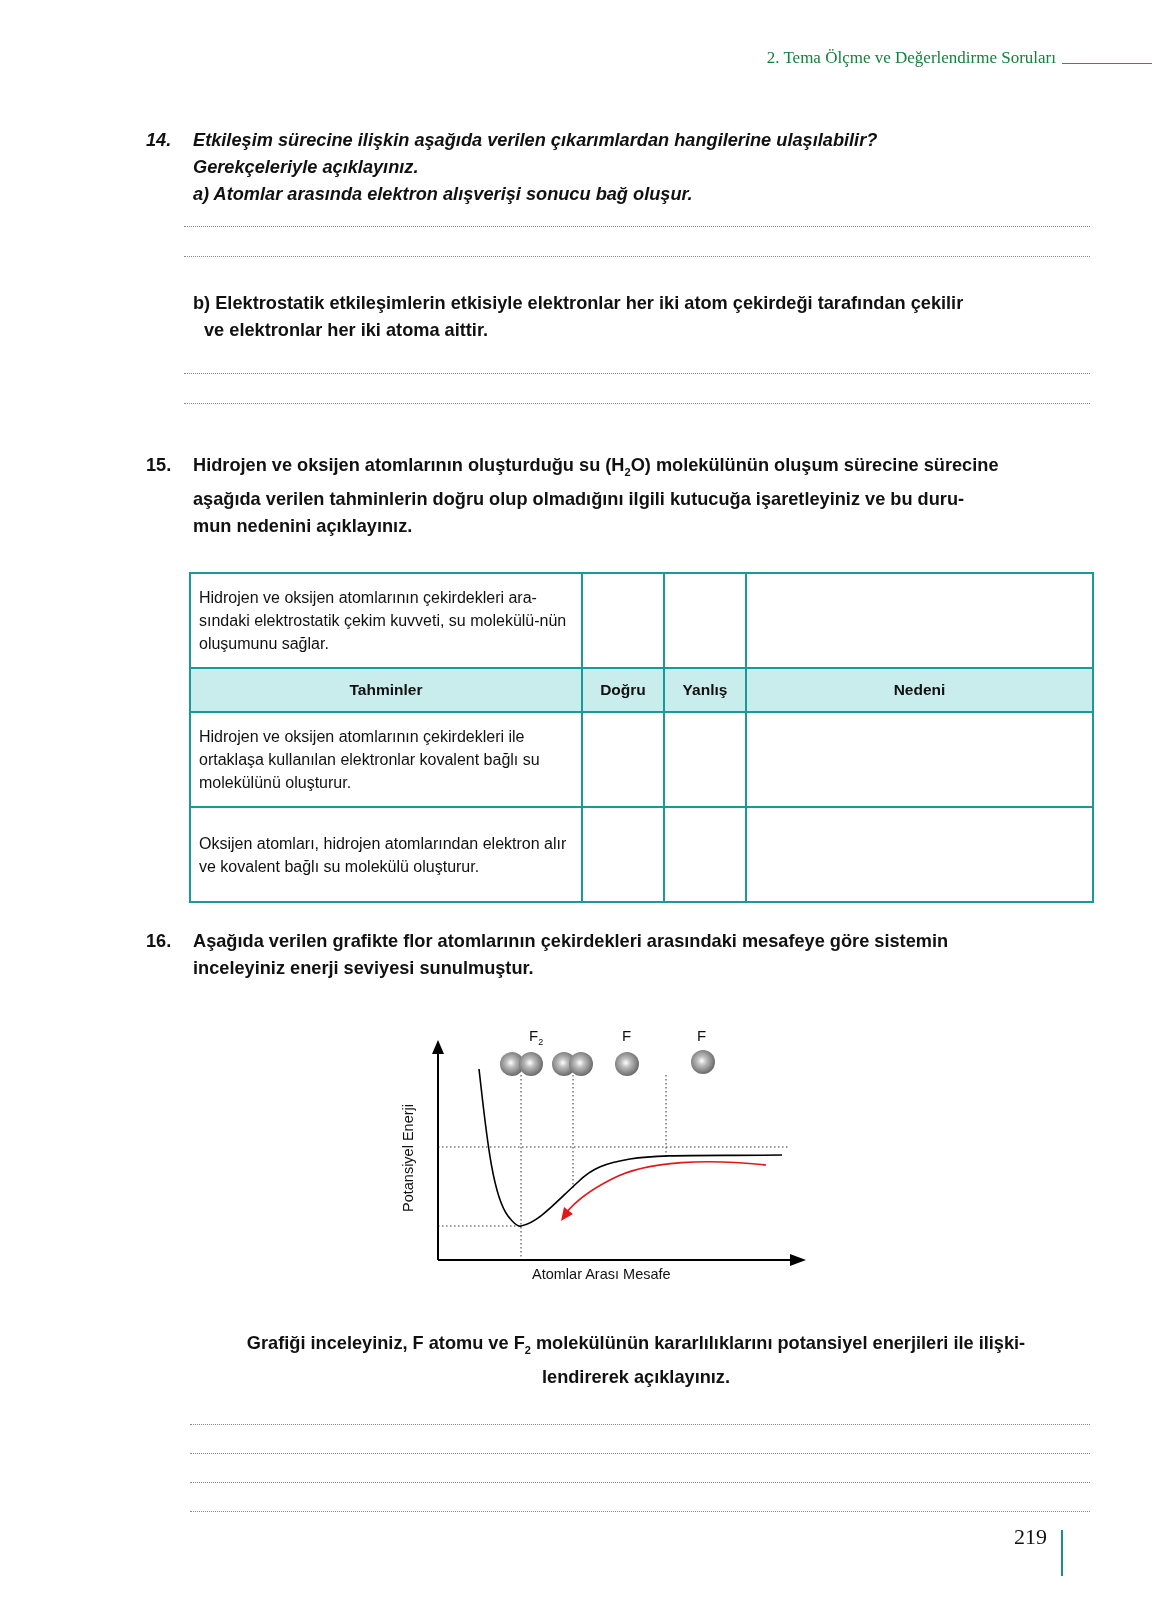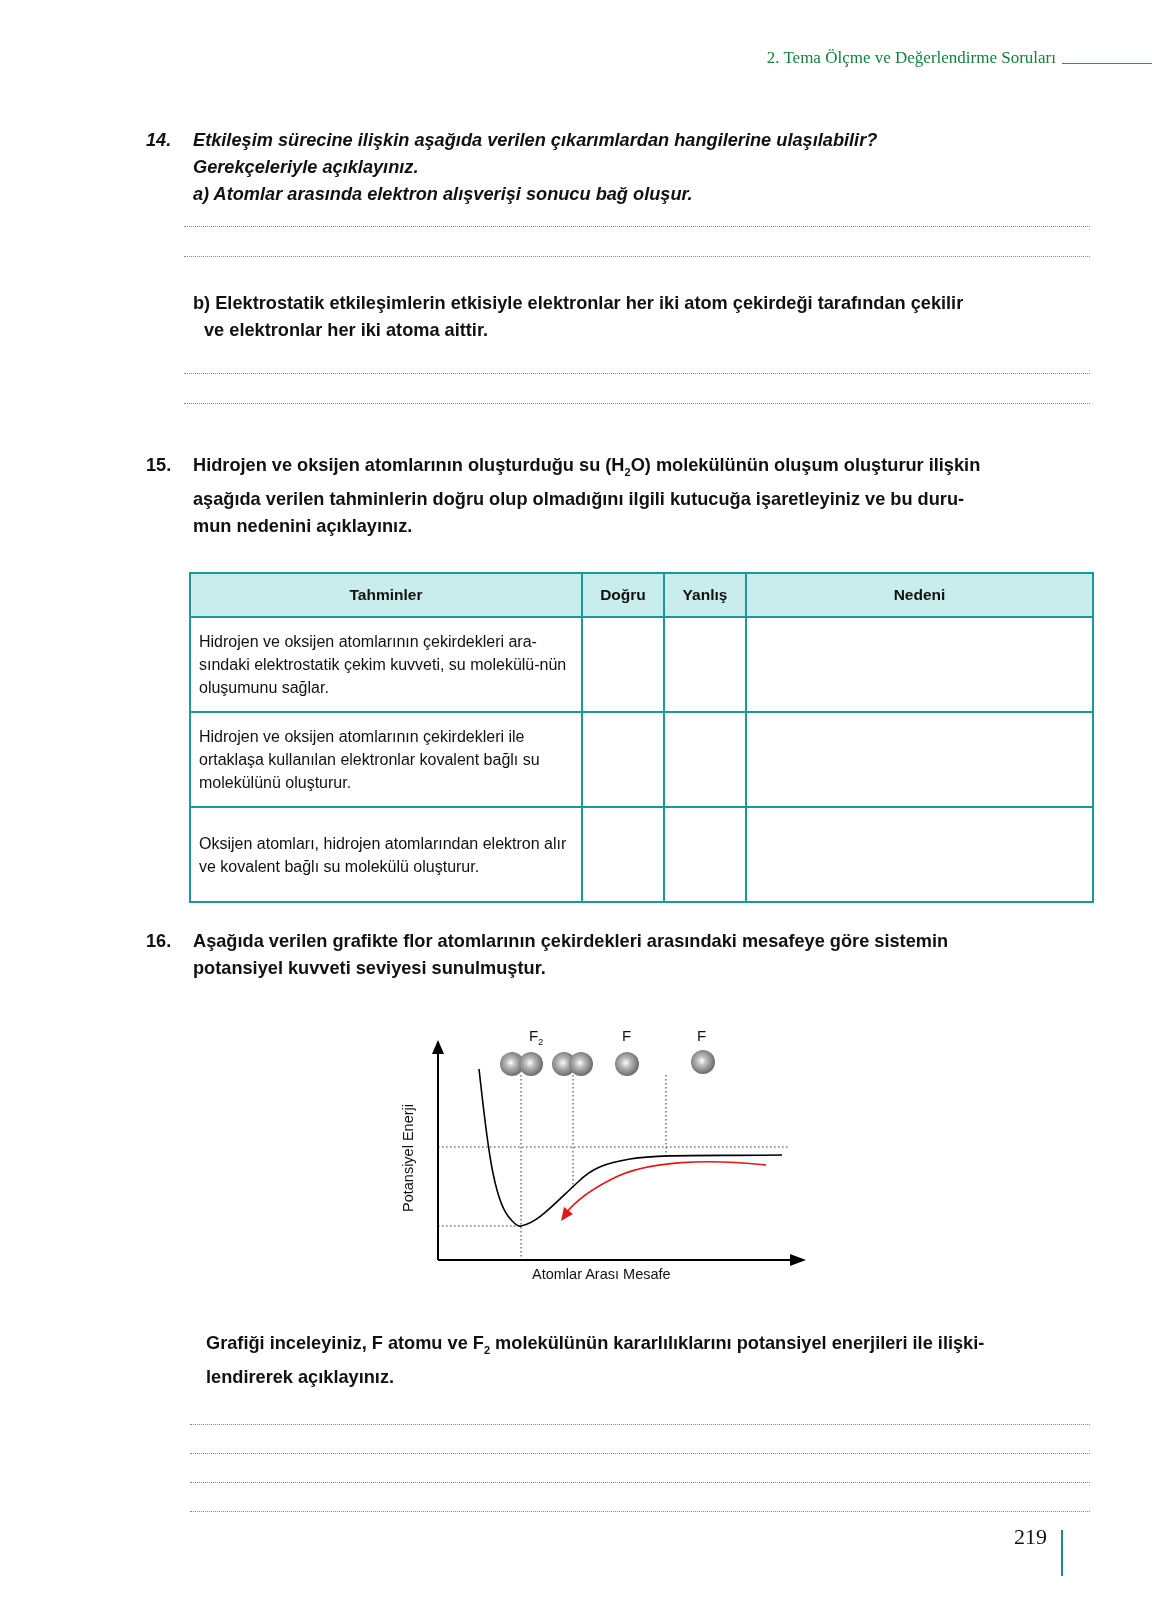--- a/index.html
+++ b/index.html
@@ -52,58 +52,58 @@
 
 <div class="q" style="top:290px;">
   <div class="body">b) Elektrostatik etkileşimlerin etkisiyle elektronlar her iki atom çekirdeği tarafından çekilir</div>
   <div class="sub-indent">ve elektronlar her iki atoma aittir.</div>
 </div>
 <div class="dotline" style="top:373px;"></div>
 <div class="dotline" style="top:403px;"></div>
 
 <div class="q" style="top:452px;">
   <span class="num">15.</span>
-  <div class="body"><span>Hidrojen ve oksijen atomlarının oluşturduğu su (H</span><sub>2</sub><span>O) molekülünün oluşum oluşturur ilişkin</span></div>
+  <div class="body"><span>Hidrojen ve oksijen atomlarının oluşturduğu su (H</span><sub>2</sub><span>O) molekülünün oluşum sürecine sürecine</span></div>
   <div class="body">aşağıda verilen tahminlerin doğru olup olmadığını ilgili kutucuğa işaretleyiniz ve bu duru-</div>
   <div class="body">mun nedenini açıklayınız.</div>
 </div>
 
 <table class="t">
   <tbody>
       <tr>
+    <td>Hidrojen ve oksijen atomlarının çekirdekleri ara-sındaki elektrostatik çekim kuvveti, su molekülü-nün oluşumunu sağlar.</td>
+    <td></td>
+    <td></td>
+    <td></td>
+  </tr>
+  <tr>
     <th class="col1">Tahminler</th>
     <th class="col2">Doğru</th>
     <th class="col3">Yanlış</th>
     <th>Nedeni</th>
-  </tr>
-  <tr>
-    <td>Hidrojen ve oksijen atomlarının çekirdekleri ara-sındaki elektrostatik çekim kuvveti, su molekülü-nün oluşumunu sağlar.</td>
-    <td></td>
-    <td></td>
-    <td></td>
   </tr>
   <tr>
     <td>Hidrojen ve oksijen atomlarının çekirdekleri ile ortaklaşa kullanılan elektronlar kovalent bağlı su molekülünü oluşturur.</td>
     <td></td>
     <td></td>
     <td></td>
   </tr>
   <tr>
     <td>Oksijen atomları, hidrojen atomlarından elektron alır ve kovalent bağlı su molekülü oluşturur.</td>
     <td></td>
     <td></td>
     <td></td>
   </tr>
 </tbody>
   </table>
 
 <div class="q" style="top:928px;">
   <span class="num">16.</span>
   <div class="body">Aşağıda verilen grafikte flor atomlarının çekirdekleri arasındaki mesafeye göre sistemin</div>
-  <div class="body">potansiyel kuvveti seviyesi sunulmuştur.</div>
+  <div class="body">inceleyiniz enerji seviyesi sunulmuştur.</div>
 </div>
 
 <div class="chart">
   <svg width="430" height="290" viewBox="0 0 430 290">
     <defs>
       <radialGradient id="atomGrad" cx="45%" cy="45%" r="55%">
         <stop offset="0%" stop-color="#ffffff"></stop>
         <stop offset="35%" stop-color="#bdbdbd"></stop>
         <stop offset="100%" stop-color="#6b6b6b"></stop>
       </radialGradient>
@@ -138,21 +138,21 @@
       <circle cx="323" cy="42" r="12" fill="url(#atomGrad)"></circle>
     </g>
   </svg>
   <span class="atom-label" style="left:137px;margin-left:12px;"><span>F<sub>2</sub></span></span>
   <span class="atom-label" style="left:242px;">F</span>
   <span class="atom-label" style="left:317px;">F</span>
   <div class="axis-label ylabel">Potansiyel Enerji</div>
   <div class="axis-label xlabel">Atomlar Arası Mesafe</div>
 </div>
 
-<div class="q" style="top:1330px; left:162px;">
+<div class="q" style="top:1330px; left:144px;text-align:center;">
   <div class="body" style="margin-left:44px;"><span>Grafiği inceleyiniz, F atomu ve F</span><sub>2</sub><span> molekülünün kararlılıklarını potansiyel enerjileri ile ilişki-</span></div>
   <div class="body" style="margin-left:44px;">lendirerek açıklayınız.</div>
 </div>
 <div class="dotline" style="top:1424px; left:190px; width:900px;"></div>
 <div class="dotline" style="top:1453px; left:190px; width:900px;"></div>
 <div class="dotline" style="top:1482px; left:190px; width:900px;"></div>
 <div class="dotline" style="top:1511px; left:190px; width:900px;"></div>
 
 <div class="page-number">219</div>
 <div class="page-rule"></div>

